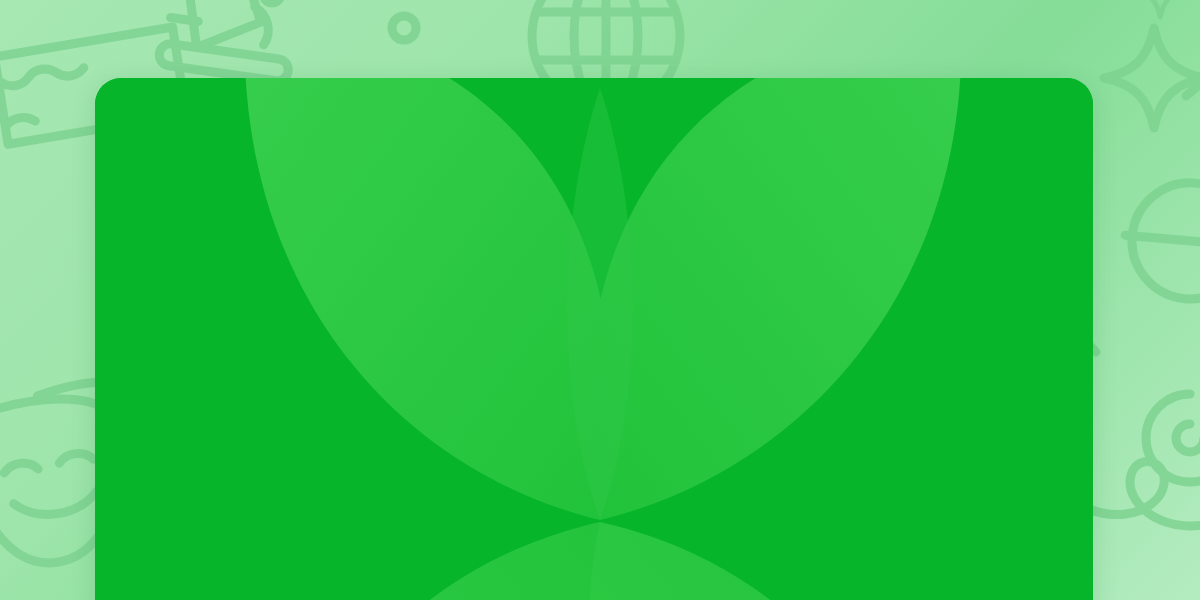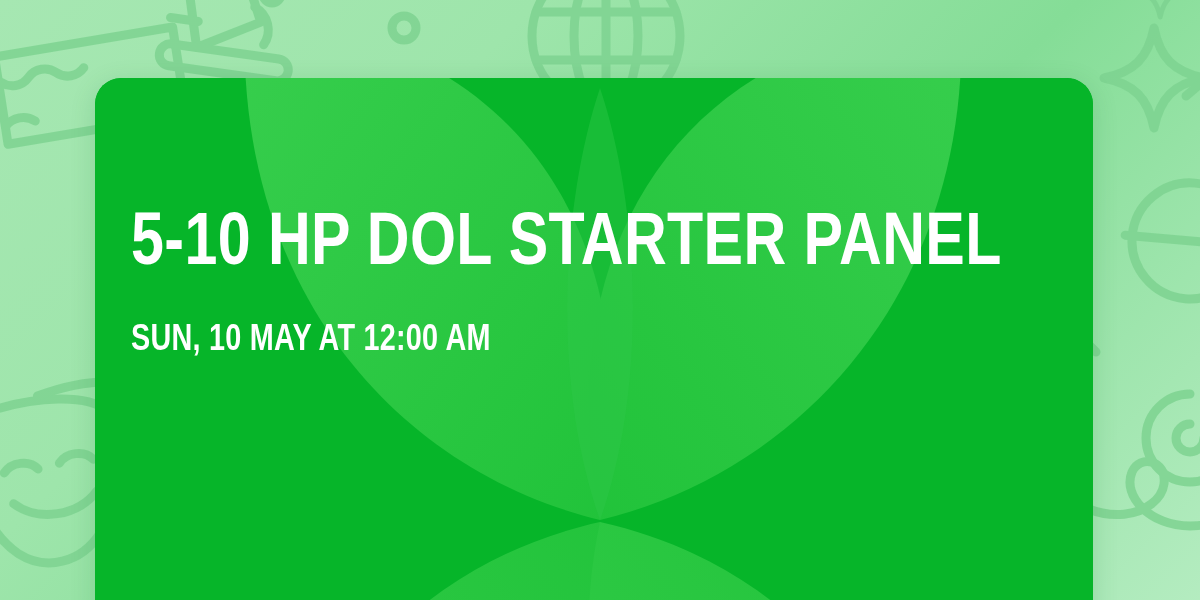--- a/index.html
+++ b/index.html
@@ -198,19 +198,15 @@
 
           <path d="M505 444 C 316 486 172 640 184 860 C 428 848 556 686 505 444 Z" fill="url(#petalGradB)"></path>
 
           <path d="M505 444 C 694 486 838 640 826 860 C 582 848 454 686 505 444 Z" fill="url(#petalGradB)"></path>
 
           <path d="M505 442 C 455 300 468 120 505 10 C 542 120 555 300 505 442 Z" fill="#2ec84a" opacity="0.45"></path>
         </g>
       </svg>
     </div>
 
-    <div id="card-text">
-      <h1 id="event-title">5-10 HP DOL STARTER PANEL</h1>
-      <p id="event-datetime">SUN, 10 MAY AT 12:00 AM</p>
-    </div>
 
   </div>
 </div>
 
 </body></html>

